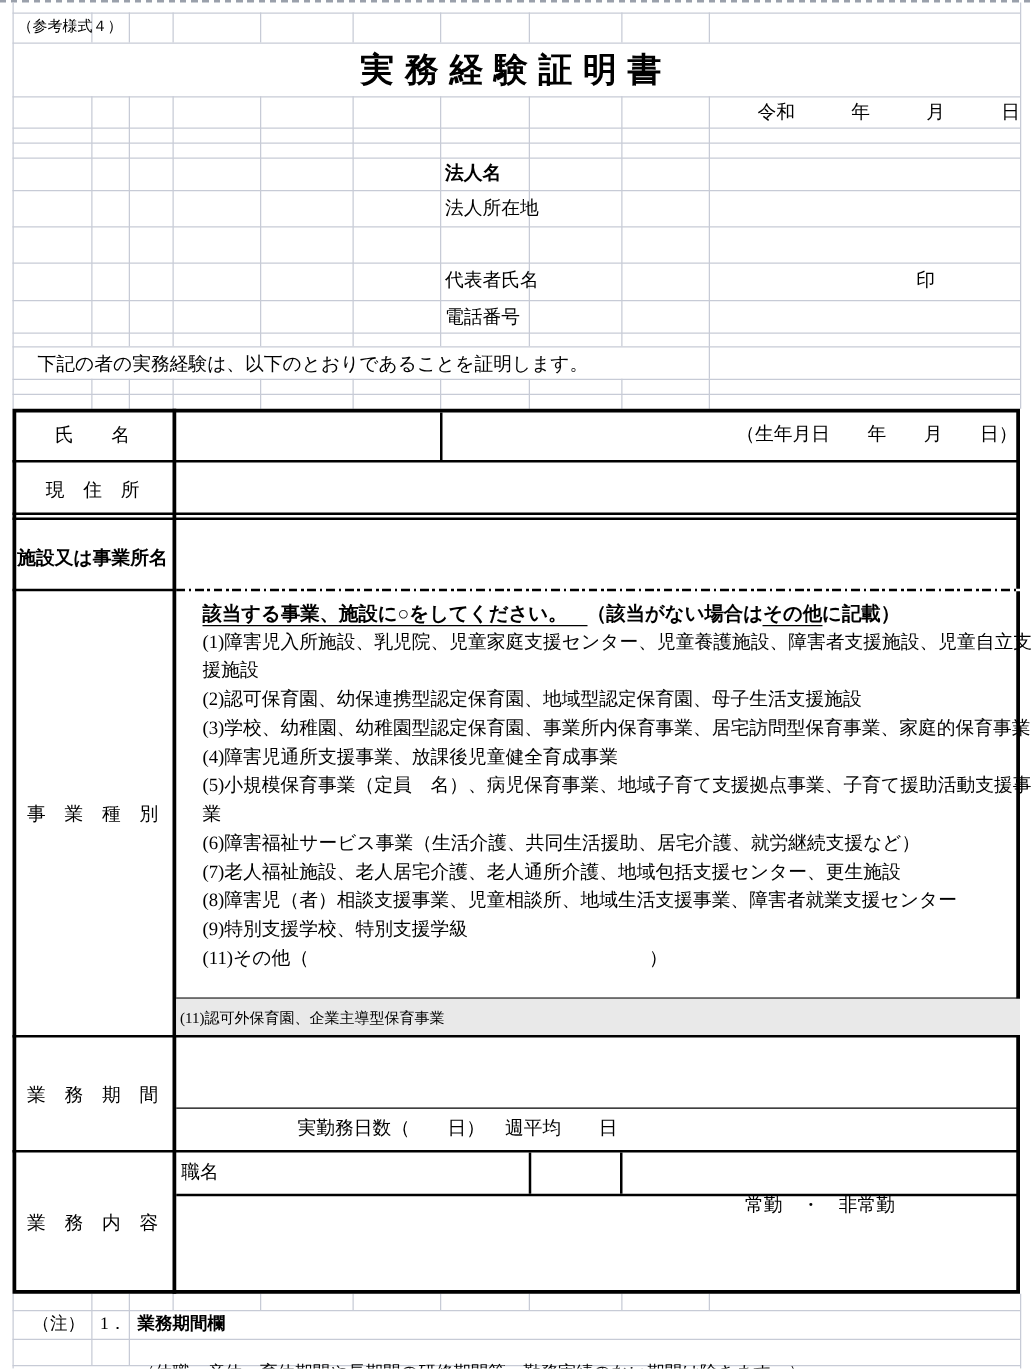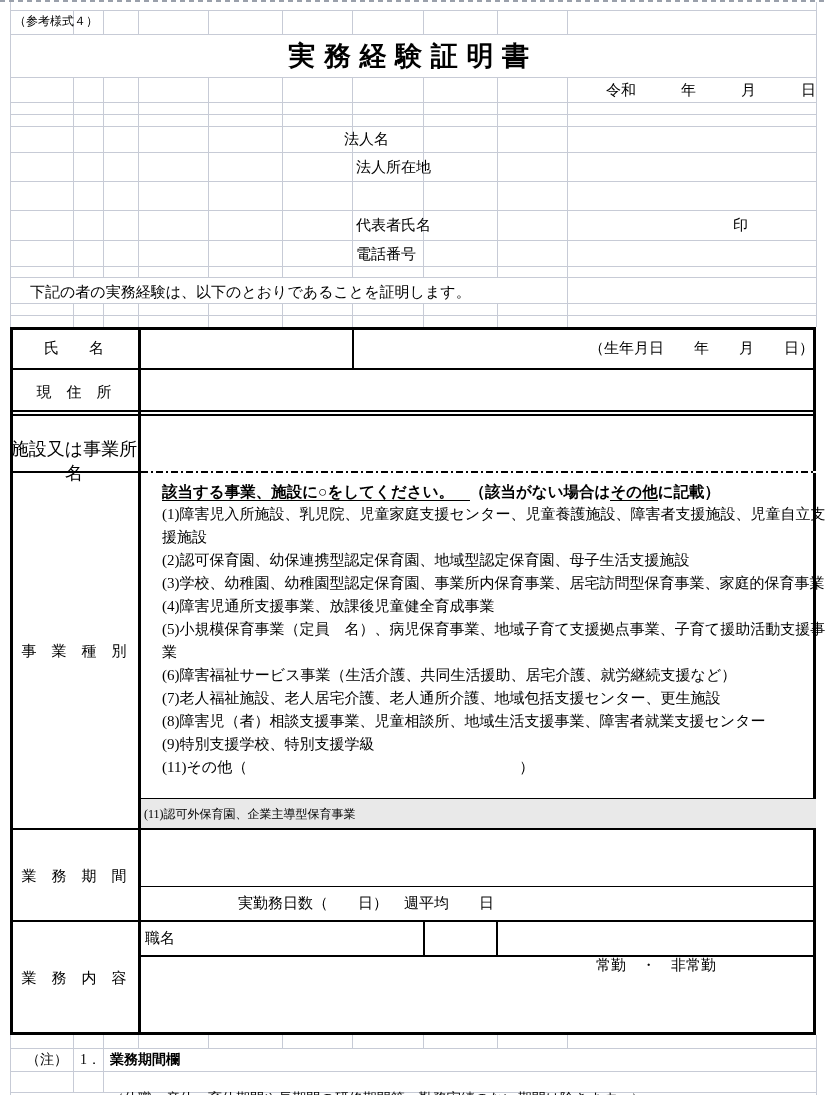--- a/index.html
+++ b/index.html
@@ -95,21 +95,21 @@
       <div class="faint" style="left: 10px; top: 2px; width: 1px; height: 325px;"></div>
       <div class="faint" style="left: 10px; top: 1035px; width: 1px; height: 60px;"></div>
       <div class="faint" style="left: 816px; top: 2px; width: 1px; height: 325px;"></div>
       <div class="faint" style="left: 816px; top: 1035px; width: 1px; height: 60px;"></div>
     </div>
 
   <div class="t" style="left:14px;top:14px;font-size:12px;">（参考様式４）</div>
   <div class="title">実務経験証明書</div>
   <div class="t right-align" style="right:12px;top:81px;">令和　　　年　　　月　　　日</div>
 
-  <div class="t" style="left:344px;top:130px;">法人名</div>
+  <div class="t" style="left:356px;top:130px;font-weight:bold;">法人名</div>
   <div class="t" style="left:356px;top:158px;font-family:Liberation Serif, serif;">法人所在地</div>
   <div class="t" style="left:356px;top:216px;">代表者氏名</div>
   <div class="t" style="left:733px;top:216px;">印</div>
   <div class="t" style="left:356px;top:245px;">電話番号</div>
   <div class="t" style="left:30px;top:283px;">下記の者の実務経験は、以下のとおりであることを証明します。</div>
 
   <div class="abs" style="left:10px;top:327px;width:806px;height:708px;border:3px solid #000;box-sizing:border-box;"></div>
   <div class="blk" style="left:138px;top:327px;width:3px;height:708px;"></div>
   <div class="blk" style="left:10px;top:368px;width:806px;height:2px;"></div>
   <div class="blk" style="left:10px;top:410px;width:806px;height:2px;"></div>
@@ -121,21 +121,21 @@
   <div class="blk" style="left:10px;top:828px;width:806px;height:2px;"></div>
   <div class="blk" style="left:141px;top:886px;width:675px;height:1px;"></div>
   <div class="blk" style="left:10px;top:920px;width:806px;height:2px;"></div>
   <div class="blk" style="left:423px;top:922px;width:2px;height:33px;"></div>
   <div class="blk" style="left:496px;top:922px;width:2px;height:33px;"></div>
   <div class="blk" style="left:141px;top:955px;width:675px;height:2px;"></div>
 
   <div class="lblcol" style="top:339px;">氏　　名</div>
   <div class="t right-align" style="right:14px;top:339px;">（生年月日　　年　　月　　日）</div>
   <div class="lblcol" style="top:383px;">現　住　所</div>
-  <div class="lblcol" style="top:437px;font-size:18px;">施設又は事業所名</div>
+  <div class="lblcol" style="top:437px;font-size:15px;font-weight:bold;">施設又は事業所名</div>
   <div class="lblcol" style="top:642px;">事　業　種　別</div>
   <div class="lblcol" style="top:867px;">業　務　期　間</div>
   <div class="lblcol" style="top:969px;">業　務　内　容</div>
 
   <div class="items">
     <div class="instr"><span class="u">該当する事業、施設に○をしてください。　</span><span>（該当がない場合は</span><span class="u">その他</span><span>に記載）</span></div>
     <div>(1)障害児入所施設、乳児院、児童家庭支援センター、児童養護施設、障害者支援施設、児童自立支援施設</div>
     <div>(2)認可保育園、幼保連携型認定保育園、地域型認定保育園、母子生活支援施設</div>
     <div>(3)学校、幼稚園、幼稚園型認定保育園、事業所内保育事業、居宅訪問型保育事業、家庭的保育事業</div>
     <div>(4)障害児通所支援事業、放課後児童健全育成事業</div>

